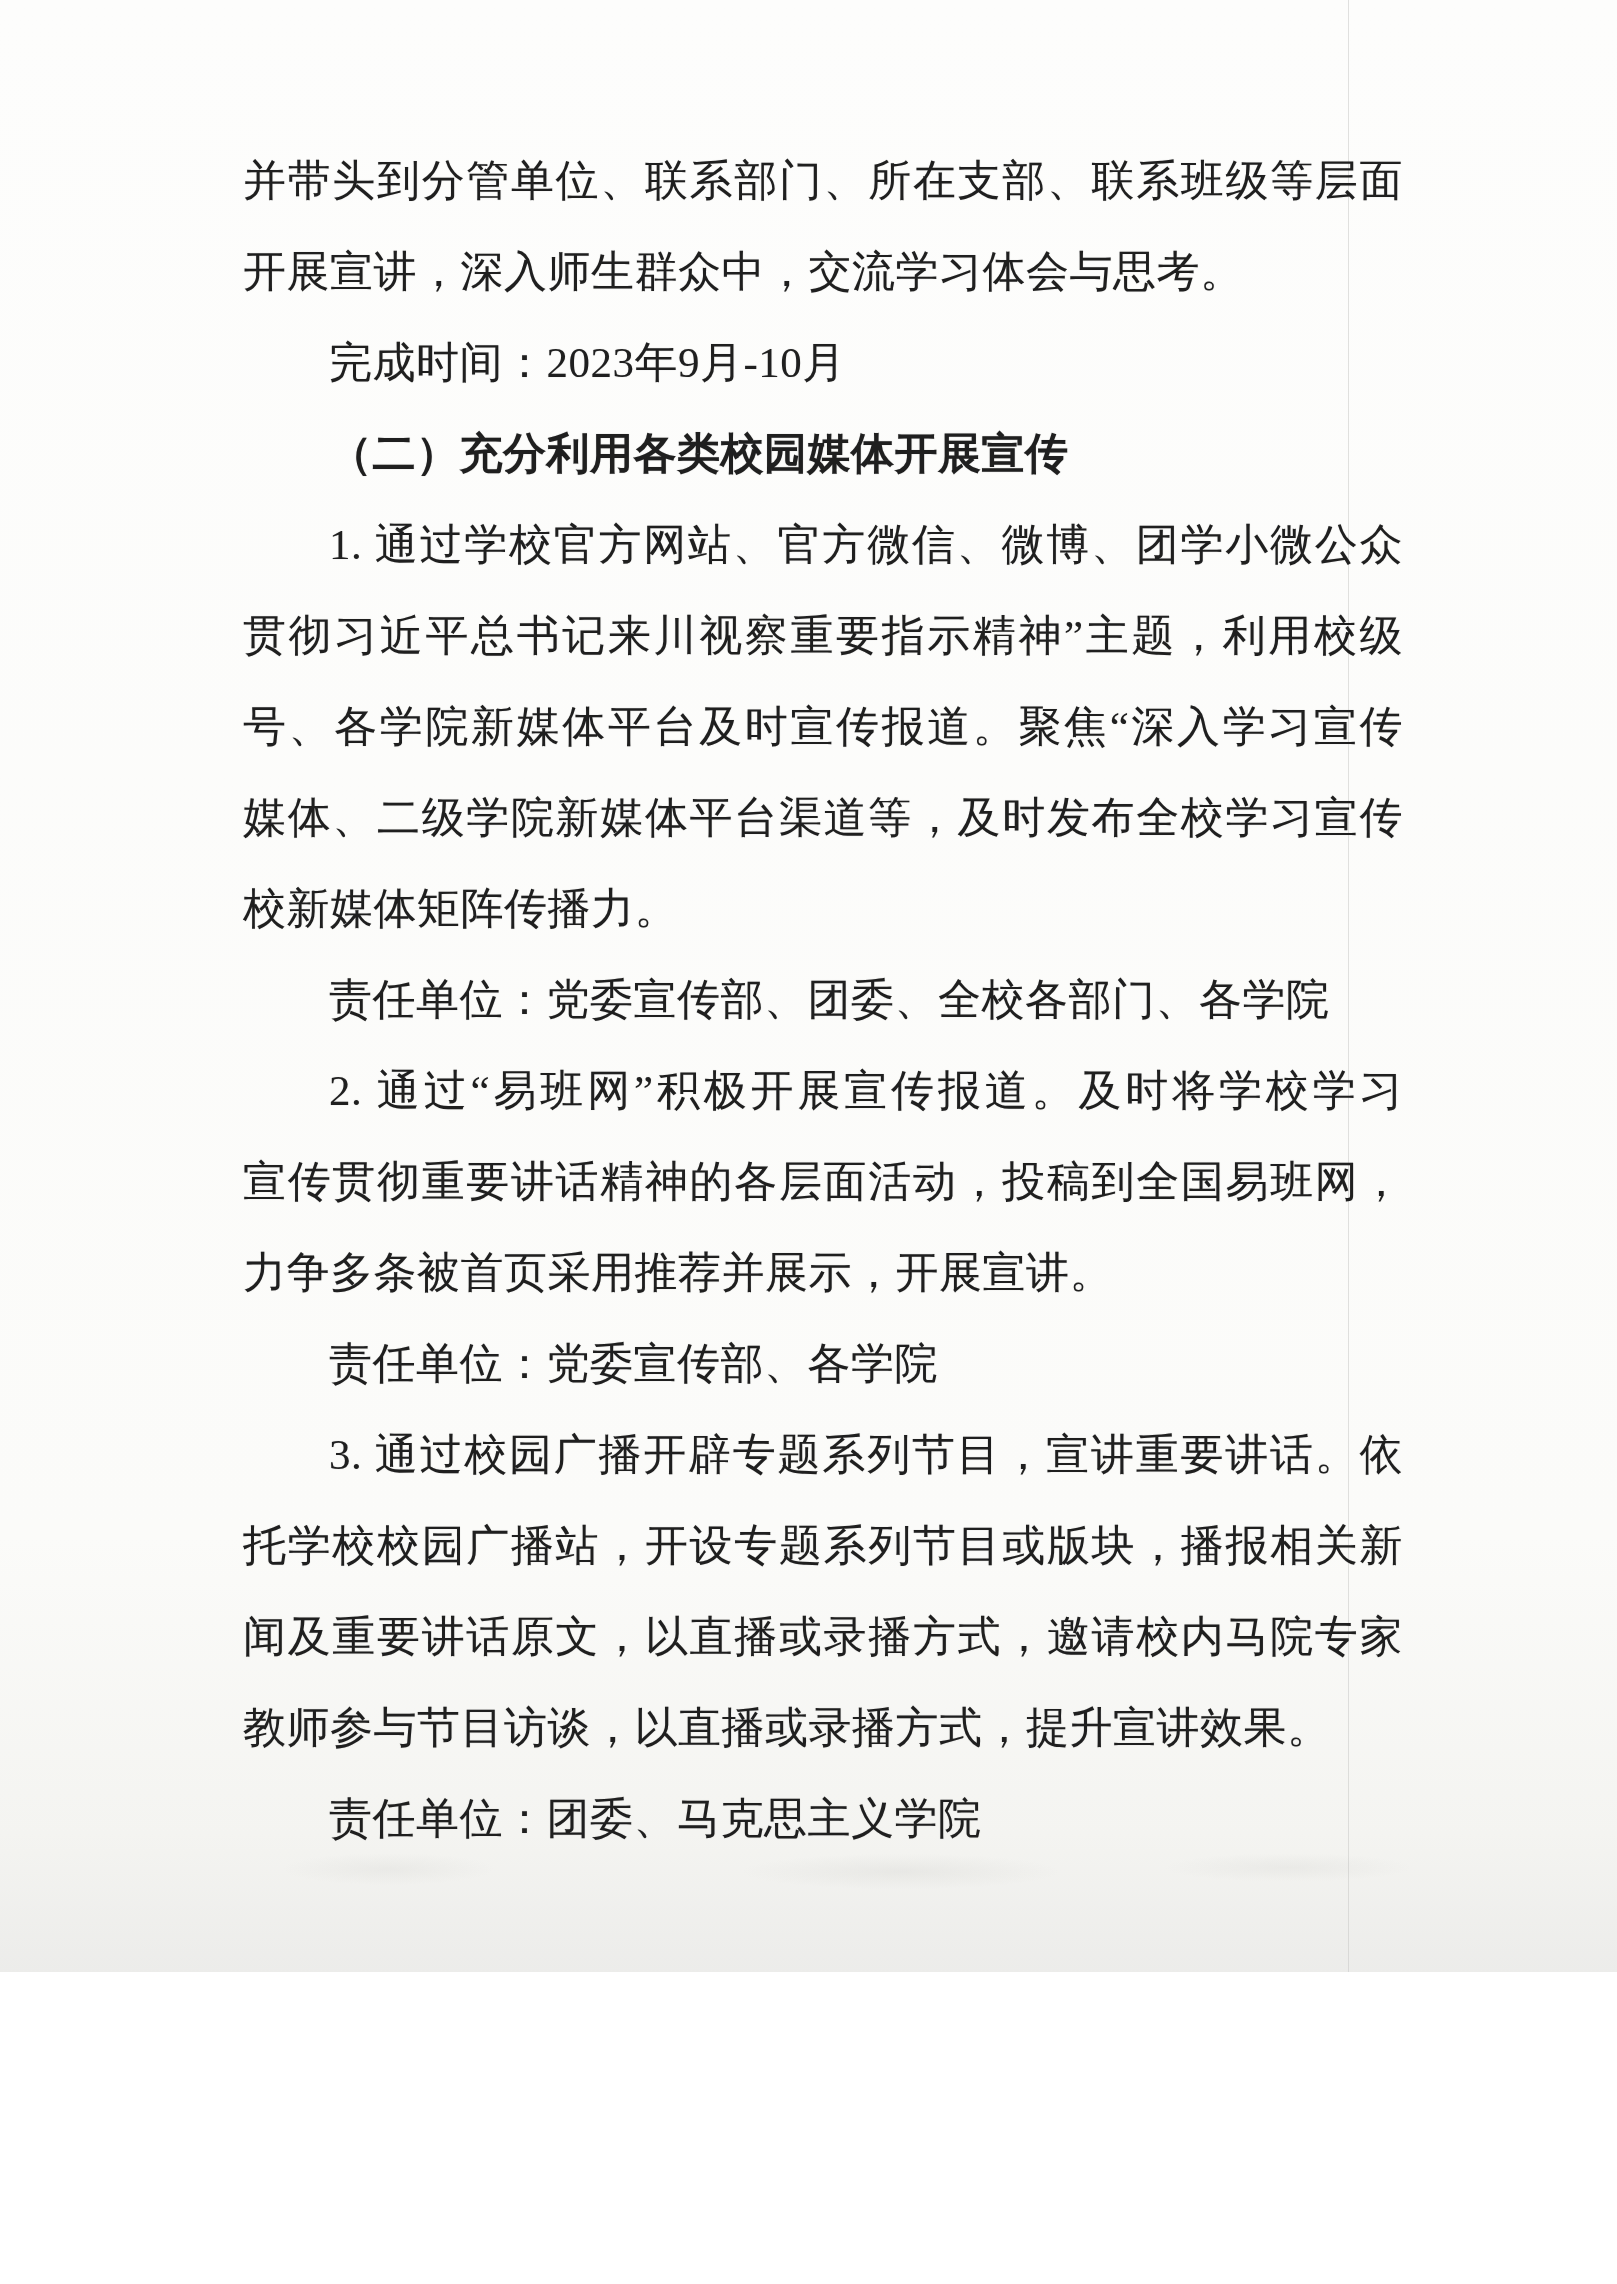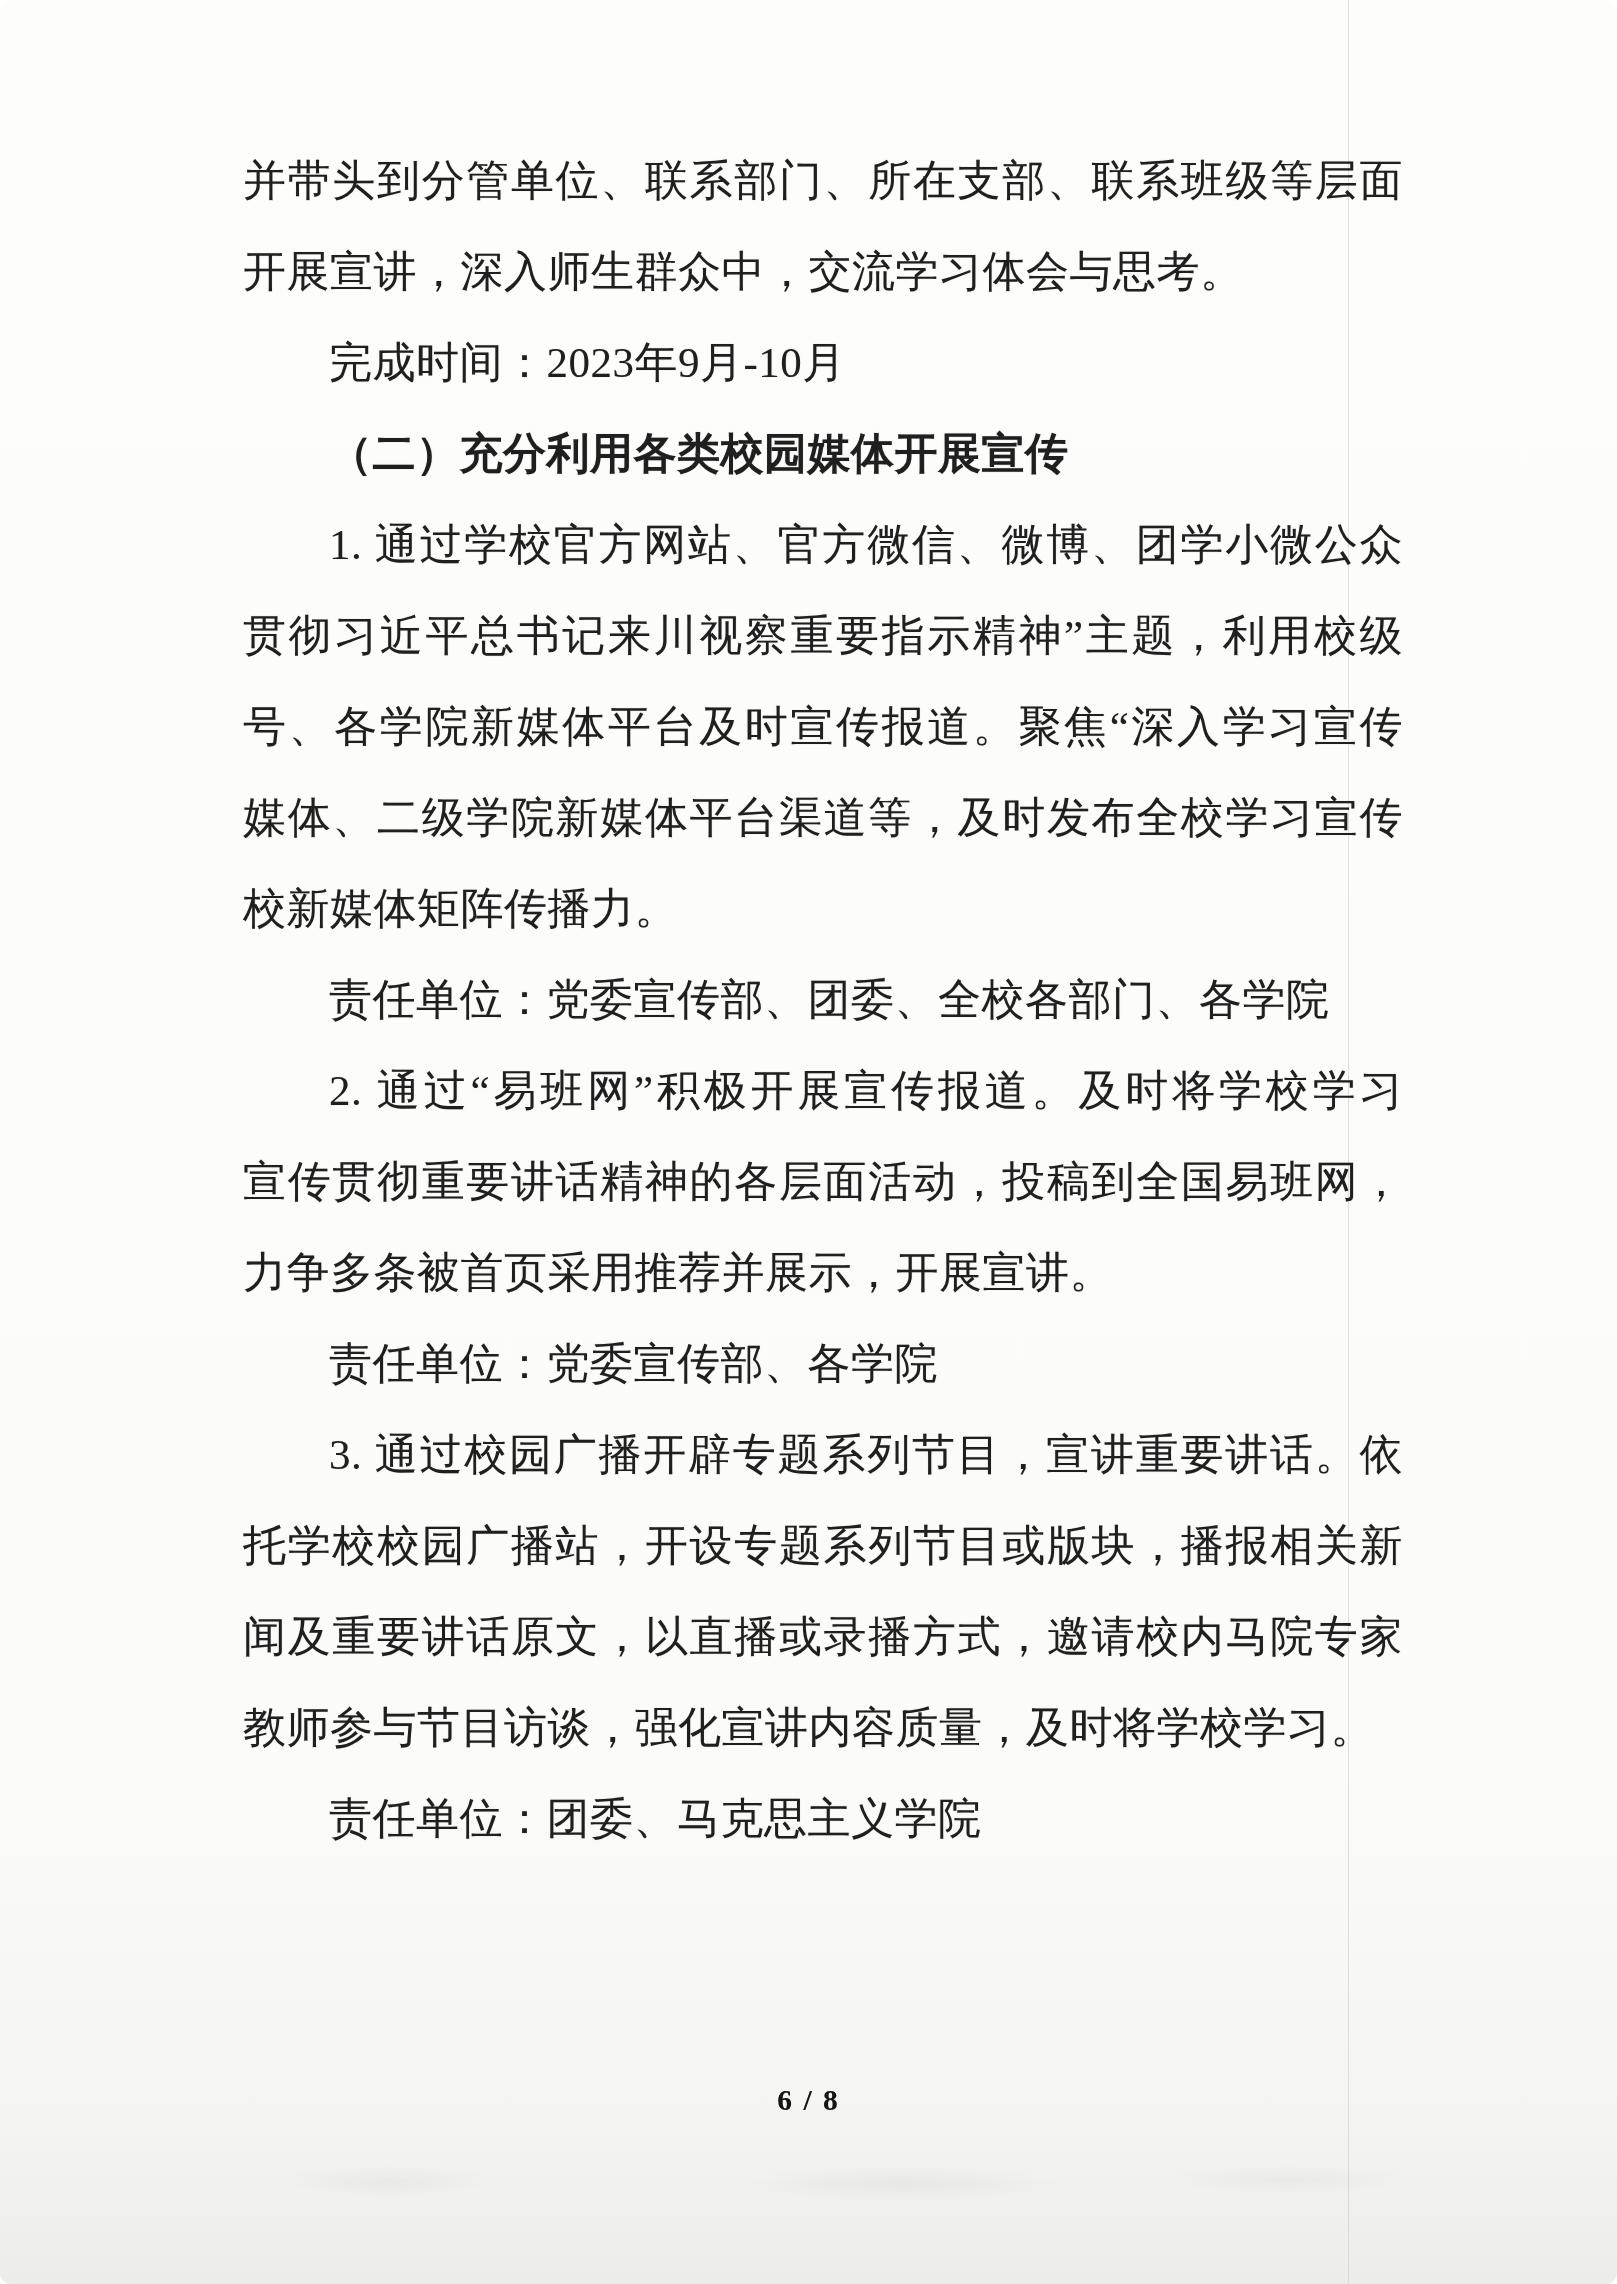--- a/index.html
+++ b/index.html
@@ -3,27 +3,26 @@
 <meta charset="utf-8">
 <style>
   html, body {
     margin: 0;
     padding: 0;
     background: #ffffff;
   }
   .page {
     position: relative;
     width: 1617px;
-    height: 2284px;
+    height: 1972px;
     background:
       linear-gradient(180deg, #fdfdfc 0%, #fbfbf9 78%, #f4f4f1 93%, #ececea 100%);
     overflow: hidden;
     font-family: "Liberation Serif", "DejaVu Serif", serif;
     color: #1f1f1f;
-    border-radius: 11px;
   }
   
   .crease {
     position: absolute;
     left: 1348px;
     top: 0;
     width: 1px;
     height: 100%;
     background: #c9c9c7;
     opacity: 0.55;
@@ -111,21 +110,21 @@
 
     <p class="ln ind fill">2. 通过“易班网”积极开展宣传报道。及时将学校学习</p>
     <p class="ln fill">宣传贯彻重要讲话精神的各层面活动，投稿到全国易班网，</p>
     <p class="ln">力争多条被首页采用推荐并展示，开展宣讲。</p>
 
     <p class="ln ind">责任单位：党委宣传部、各学院</p>
 
     <p class="ln ind fill">3. 通过校园广播开辟专题系列节目，宣讲重要讲话。依</p>
     <p class="ln fill">托学校校园广播站，开设专题系列节目或版块，播报相关新</p>
     <p class="ln fill">闻及重要讲话原文，以直播或录播方式，邀请校内马院专家</p>
-    <p class="ln">教师参与节目访谈，强化宣讲内容质量，及时将学校学习。</p>
+    <p class="ln">教师参与节目访谈，以直播或录播方式，提升宣讲效果。</p>
 
     <p class="ln ind">责任单位：团委、马克思主义学院</p>
 
   </main>
 
   <footer class="footer">
     <span class="pageno">6 / 8</span>
   </footer>
 
 </div>

